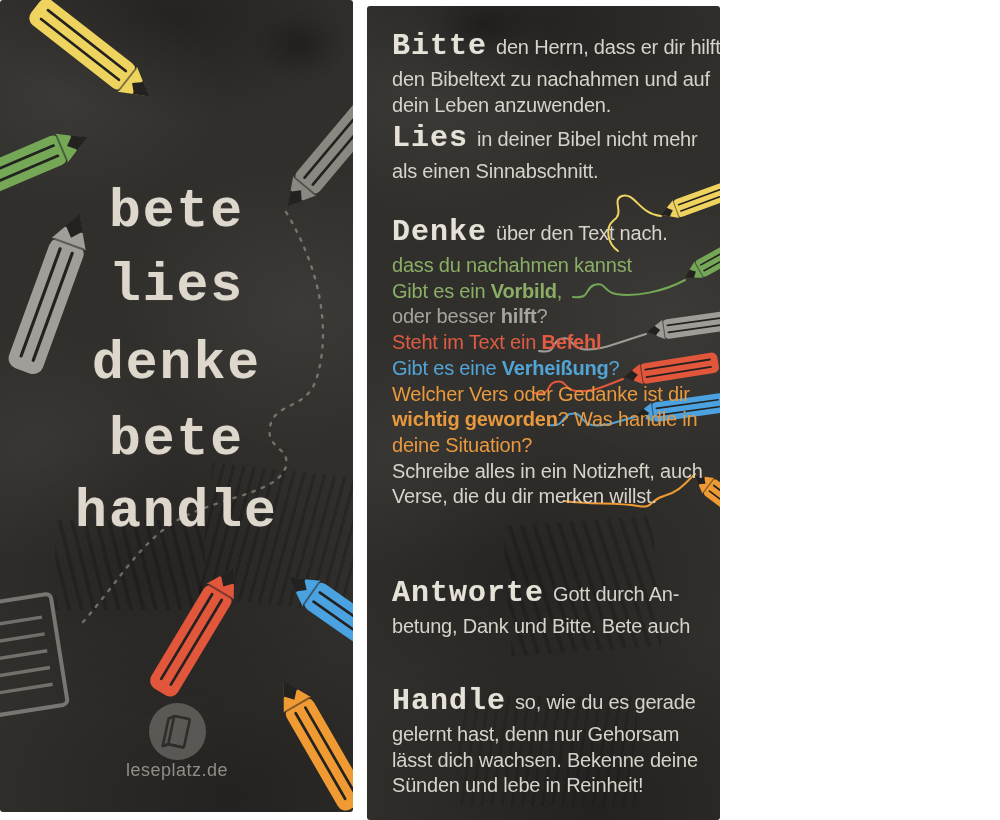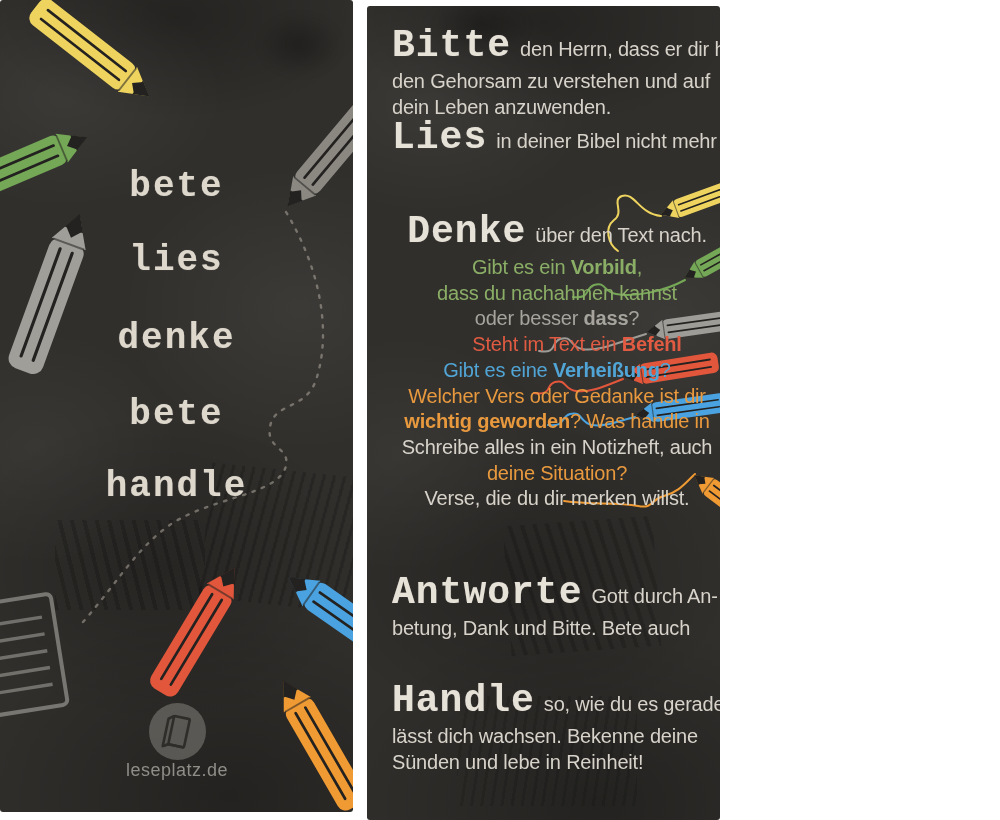--- a/index.html
+++ b/index.html
@@ -26,48 +26,49 @@
   
   .streaks{position:absolute;opacity:.32;filter:blur(.7px);}
   .st-grass{background:repeating-linear-gradient(99deg, rgba(0,0,0,.55) 0 3px, transparent 3px 10px);}
   .st-grass2{background:repeating-linear-gradient(76deg, rgba(0,0,0,.5) 0 4px, transparent 4px 12px);}
   .st-blob{background:radial-gradient(ellipse closest-side, rgba(0,0,0,.55), transparent 70%);filter:blur(4px);opacity:.5;}
 
   
   .word{
     position:absolute;left:0;width:100%;text-align:center;
     font-family:"Liberation Mono", monospace;font-weight:bold;
-    font-size:36px;letter-spacing:2px;color:#ddd7cc;
+    font-size:53px;letter-spacing:2px;color:#ddd7cc;
     text-shadow:0 0 1px rgba(255,255,255,.3);
+    margin-top:16px;
   }
   
   .logo-circle{
     position:absolute;left:149px;top:703px;width:57px;height:57px;border-radius:50%;
     background:rgba(132,130,124,.55);display:flex;align-items:center;justify-content:center;
   }
   .logo-text{
     position:absolute;left:77px;top:760px;width:200px;text-align:center;
     font-size:18px;color:#8f8d87;letter-spacing:.5px;
   }
 
   
   #right-paragraphs{position:absolute;left:25px;top:0;width:322px;}
   .para{position:absolute;left:0;width:330px;white-space:nowrap;}
   .para.p0{top:20px;}
   .para.p1{top:112px;}
-  .para.p2{top:206px;text-align:center;}
+  .para.p2{top:206px;}
   .para.p3{top:567px;}
   .para.p4{top:675px;}
   .line{
     line-height:25.7px;font-size:20px;letter-spacing:-0.2px;color:#d7d3ca;
   }
   .line.first{line-height:40px;}
   .heading{
     font-family:"Liberation Mono", monospace;font-weight:bold;
-    font-size:38px;letter-spacing:1px;color:#e7e2d8;margin-right:9px;
+    font-size:30px;letter-spacing:1px;color:#e7e2d8;margin-right:9px;
     text-shadow:0 0 1px rgba(255,255,255,.25);
   }
   .bold{font-weight:bold;}
 </style>
 </head>
 <body>
 
 <svg width="0" height="0" style="position:absolute">
   <defs>
     <g id="pencil-shape">
@@ -170,42 +171,44 @@
       <use href="#pencil-shape" transform="translate(268,409) rotate(-8) scale(0.82)"></use>
     </g>
     <g style="color: rgb(239, 154, 51);">
       <use href="#pencil-shape" transform="translate(327,469) rotate(37) scale(0.82)"></use>
     </g>
   </svg>
 
   <div id="right-paragraphs">
       <div class="para p0">
         <div class="line first"><span class="heading">Bitte</span><span>den Herrn, dass er dir hilft,</span></div>
-        <div class="line"><span>den Gehorsam zu verstehen und auf</span></div>
+        <div class="line"><span>den Bibeltext zu nachahmen und auf</span></div>
         <div class="line"><span>dein Leben anzuwenden.</span></div>
       </div>
       <div class="para p1">
         <div class="line first"><span class="heading">Lies</span><span>in deiner Bibel nicht mehr</span></div>
+        <div class="line"><span>als einen Sinnabschnitt.</span></div>
       </div>
       <div class="para p2">
         <div class="line first"><span class="heading">Denke</span><span>über den Text nach.</span></div>
+        <div class="line"><span style="color: rgb(138, 174, 102);">dass du nachahmen kannst</span></div>
         <div class="line"><span style="color: rgb(138, 174, 102);">Gibt es ein </span><span class="bold" style="color: rgb(138, 174, 102);">Vorbild</span><span style="color: rgb(138, 174, 102);">,</span></div>
-        <div class="line"><span style="color: rgb(138, 174, 102);">dass du nachahmen kannst</span></div>
-        <div class="line"><span style="color: rgb(166, 164, 157);">oder besser </span><span class="bold" style="color: rgb(166, 164, 157);">dass</span><span style="color: rgb(166, 164, 157);">?</span></div>
-        <div class="line"><span style="color: rgb(224, 91, 66); margin-left: 40px;">Steht im Text ein </span><span class="bold" style="color: rgb(224, 91, 66);">Befehl</span></div>
+        <div class="line"><span style="color: rgb(166, 164, 157);">oder besser </span><span class="bold" style="color: rgb(166, 164, 157);">hilft</span><span style="color: rgb(166, 164, 157);">?</span></div>
+        <div class="line"><span style="color: rgb(224, 91, 66);">Steht im Text ein </span><span class="bold" style="color: rgb(224, 91, 66);">Befehl</span></div>
         <div class="line"><span style="color: rgb(81, 165, 214);">Gibt es eine </span><span class="bold" style="color: rgb(81, 165, 214); margin-top: 43px;">Verheißung</span><span style="color: rgb(81, 165, 214);">?</span></div>
         <div class="line"><span style="color: rgb(232, 153, 62);">Welcher Vers oder Gedanke ist dir</span></div>
         <div class="line"><span class="bold" style="color: rgb(232, 153, 62);">wichtig geworden</span><span style="color: rgb(232, 153, 62);">? Was handle in</span></div>
+        <div class="line"><span style="color: rgb(232, 153, 62);">deine Situation?</span></div>
         <div class="line"><span>Schreibe alles in ein Notizheft, auch</span></div>
-        <div class="line"><span style="color: rgb(232, 153, 62);">deine Situation?</span></div>
         <div class="line"><span>Verse, die du dir merken willst.</span></div>
       </div>
       <div class="para p3">
         <div class="line first"><span class="heading">Antworte</span><span>Gott durch An-</span></div>
         <div class="line"><span>betung, Dank und Bitte. Bete auch</span></div>
       </div>
       <div class="para p4">
         <div class="line first"><span class="heading">Handle</span><span>so, wie du es gerade</span></div>
+        <div class="line"><span>gelernt hast, denn nur Gehorsam</span></div>
         <div class="line"><span>lässt dich wachsen. Bekenne deine</span></div>
         <div class="line"><span>Sünden und lebe in Reinheit!</span></div>
       </div>
     </div>
 </div>
 
 </body></html>

